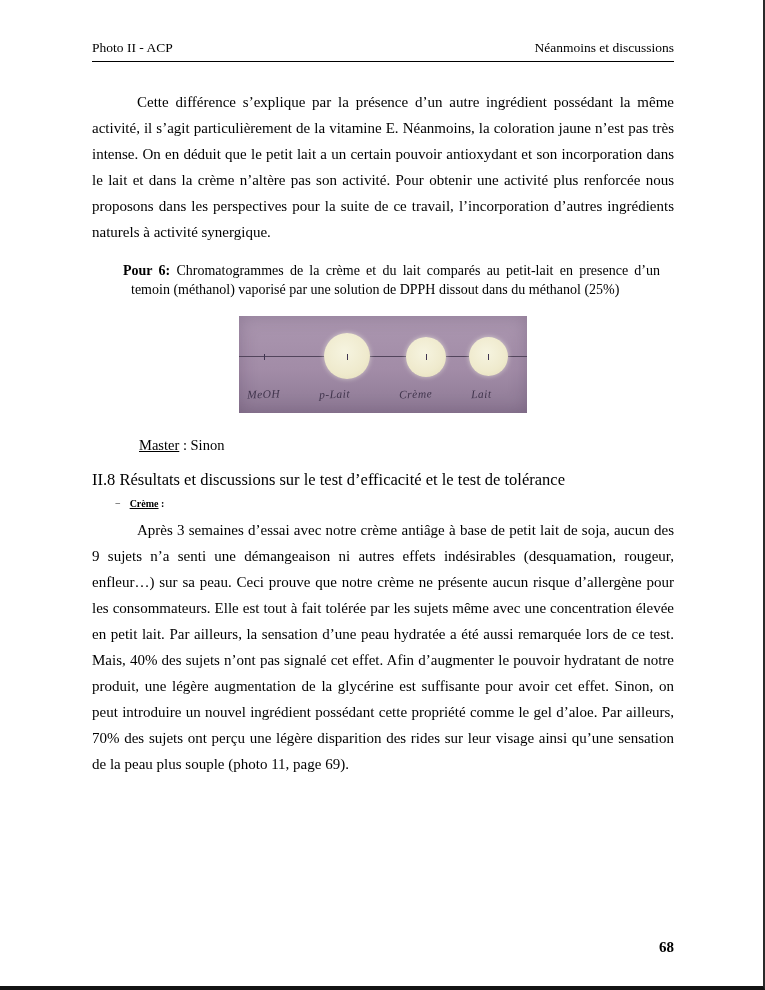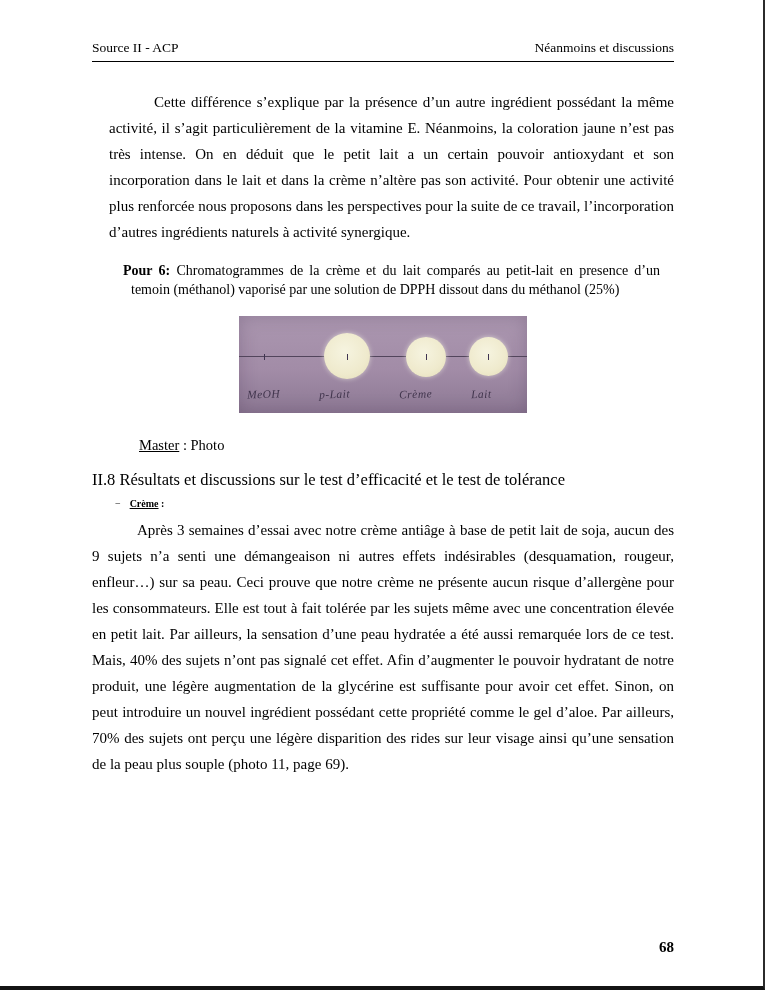--- a/index.html
+++ b/index.html
@@ -25,21 +25,21 @@
     border-bottom: 1.5px solid #000;
   }
 
   .body-par {
     margin: 0;
     font-size: 15px;
     line-height: 26px;
     text-align: justify;
   }
   .indent { text-indent: 45px; }
-  .par1 { margin-top: 27px; margin-left: 17px; }
+  .par1 { margin-top: 27px; }
   .par2 { margin-top: 8px; }
 
   .caption {
     margin: 16px 0 0 0;
     padding: 0 14px 0 39px;
     text-indent: -8px;
     font-size: 14px;
     line-height: 19px;
     text-align: justify;
   }
@@ -125,21 +125,21 @@
     font-size: 15px;
     font-weight: bold;
   }
 </style>
 </head>
 <body>
 
 <div class="page">
 
   <div class="header">
-    <span>Source II - ACP</span>
+    <span>Photo II - ACP</span>
     <span>Néanmoins  et discussions</span>
   </div>
 
   <p class="body-par indent par1">Cette différence s’explique par la présence d’un autre ingrédient possédant la même activité, il s’agit particulièrement de la vitamine E.  Néanmoins, la coloration jaune n’est pas très intense. On en déduit que le petit lait a un certain pouvoir antioxydant et son incorporation dans le lait et dans la crème n’altère pas son activité. Pour obtenir une activité plus renforcée nous proposons dans les perspectives pour la suite de ce travail, l’incorporation d’autres ingrédients naturels à activité synergique.</p>
 
   <p class="caption"><b>Pour 6:</b><span> Chromatogrammes de la crème et du lait comparés au petit-lait en presence d’un temoin (méthanol) vaporisé par une solution de DPPH dissout dans du méthanol (25%)</span></p>
 
   <div class="figure">
     <div class="baseline-line"></div>
     <div class="tick t1"></div>
@@ -148,21 +148,21 @@
     <div class="tick t4"></div>
     <div class="spot s1"></div>
     <div class="spot s2"></div>
     <div class="spot s3"></div>
     <span class="lane l1">MeOH</span>
     <span class="lane l2">p-Lait</span>
     <span class="lane l3">Crème</span>
     <span class="lane l4">Lait</span>
   </div>
 
-  <p class="source"><span class="ul">Master</span><span> : Photo</span></p>
+  <p class="source"><span class="ul">Master</span><span> : Sinon</span></p>
 
   <h2 class="heading">II.8 Résultats et discussions sur le test d’efficacité et le test de tolérance</h2>
 
   <p class="bullet"><span class="dash">−</span><b class="ul">Crème</b><b> :</b></p>
 
   <p class="body-par indent par2">Après 3 semaines d’essai avec notre crème antiâge à base de petit lait de soja, aucun des 9 sujets n’a senti une démangeaison ni autres effets indésirables (desquamation, rougeur, enfleur…) sur sa peau. Ceci prouve que notre crème ne présente aucun risque d’allergène pour les consommateurs. Elle est tout à fait tolérée par les sujets même avec une concentration élevée en petit lait. Par ailleurs, la sensation d’une peau hydratée a été aussi remarquée lors de ce test. Mais, 40% des sujets n’ont pas signalé cet effet. Afin d’augmenter le pouvoir hydratant de notre produit, une légère augmentation de la glycérine est suffisante pour avoir cet effet. Sinon, on peut introduire un nouvel ingrédient possédant cette propriété comme le gel d’aloe. Par ailleurs, 70% des sujets ont perçu une légère disparition des rides sur leur visage ainsi qu’une sensation de la peau plus souple (photo 11, page 69).</p>
 
   <div class="page-number">68</div>
 
 </div>

